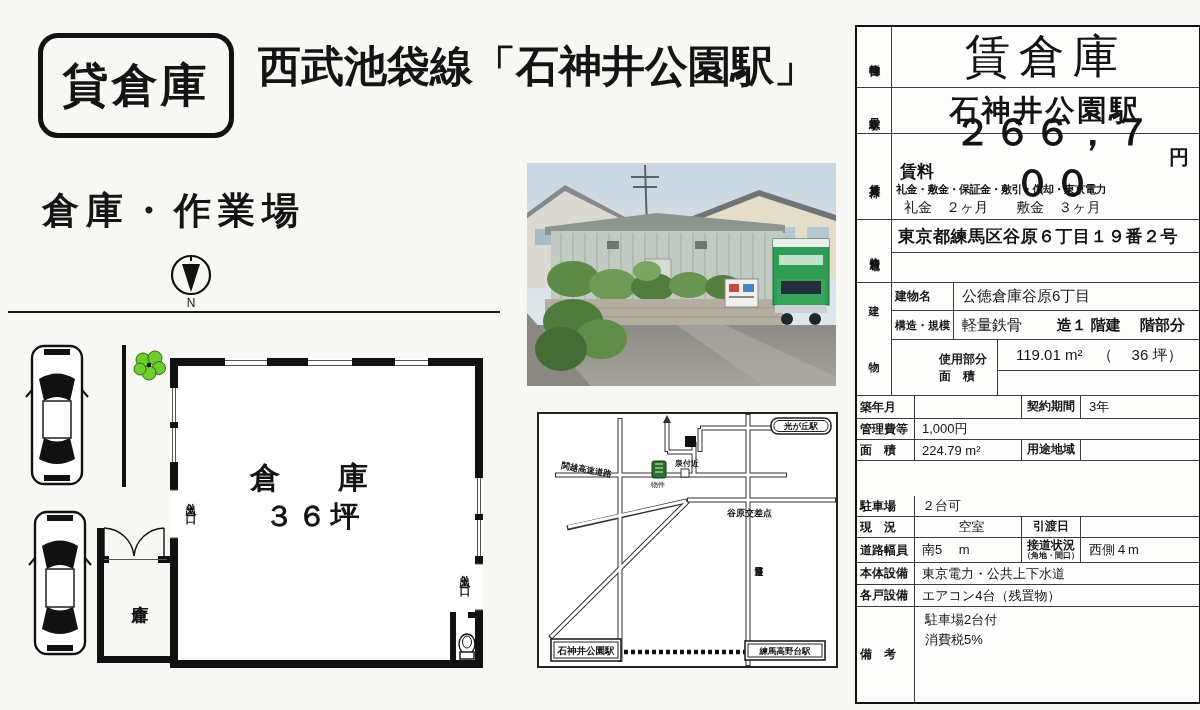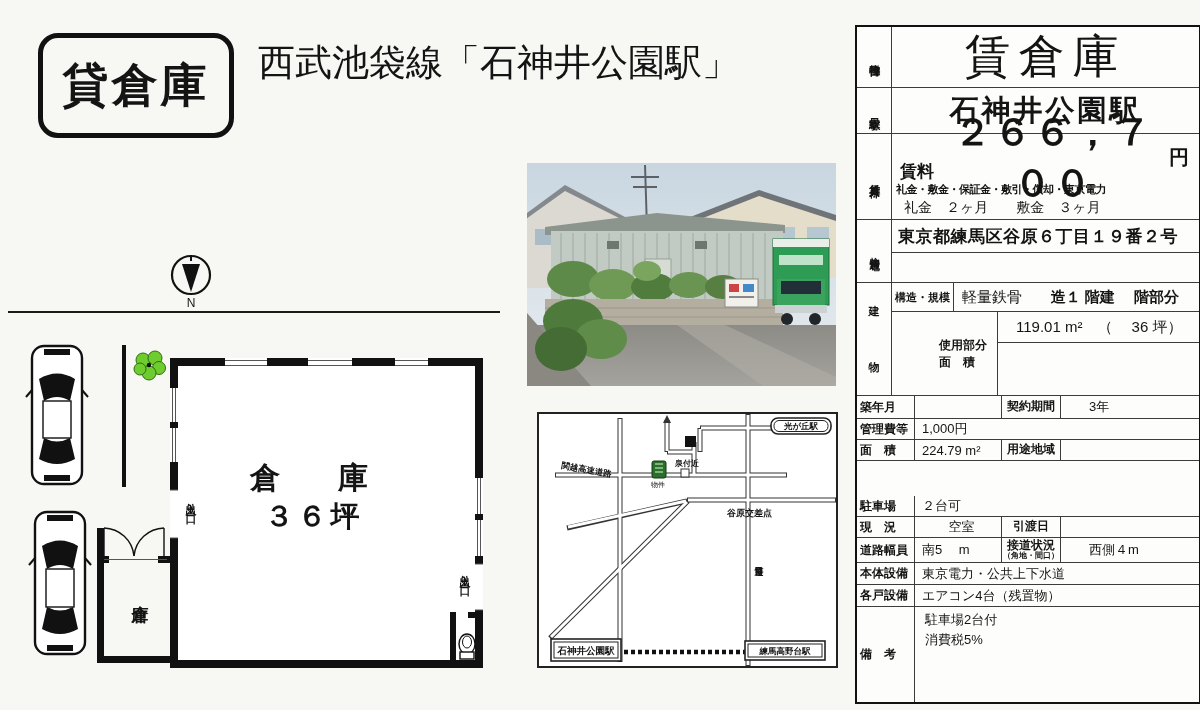--- a/index.html
+++ b/index.html
@@ -13,21 +13,21 @@
   .b{font-weight:bold;}
   .v{writing-mode:vertical-rl;text-orientation:upright;}
   svg text{fill:#141414;}
   svg text.svgv{writing-mode:vertical-rl;text-orientation:upright;}
 
   
   #badge{left:38px;top:33px;width:186px;height:95px;border:5px solid #111;border-radius:20px;
     display:flex;align-items:center;justify-content:center;background:#f7f7f3;}
   #badge span{font-size:46px;font-weight:bold;letter-spacing:3px;}
 
-  #hline1{left:258px;top:38px;font-size:37px;font-weight:normal;letter-spacing:0px;white-space:nowrap;}
+  #hline1{left:258px;top:38px;font-size:43px;font-weight:bold;letter-spacing:0px;white-space:nowrap;}
   #hline2{left:258px;top:82px;font-size:33px;font-weight:bold;white-space:nowrap;display:flex;align-items:flex-end;}
   #hline2 .walk{font-size:21px;font-weight:bold;margin-left:8px;padding-bottom:3px;}
   #subtitle{left:42px;top:186px;font-size:37px;font-weight:bold;letter-spacing:7px;white-space:nowrap;}
 
   #divider{left:8px;top:311px;width:492px;height:2px;background:#1a1a1a;}
 
   
   #panel{left:855px;top:25px;width:342px;height:675px;background:#fdfdfc;border:2px solid #111;
     display:flex;flex-direction:column;font-size:13px;}
   .row{display:flex;border-bottom:1px solid #3c3c3c;min-height:0;}
@@ -52,34 +52,35 @@
   .sublabel{width:62px;flex:0 0 62px;align-self:stretch;display:flex;flex-direction:column;align-items:flex-start;justify-content:center;
     border-right:1px solid #3c3c3c;font-size:12px;font-weight:bold;padding-left:3px;box-sizing:border-box;}
   .subval{flex:1;padding-left:8px;font-size:15px;display:flex;align-items:center;min-width:0;}
   .srow{display:flex;border-bottom:1px solid #3c3c3c;align-items:stretch;font-size:13px;}
   .slabel{width:58px;flex:0 0 58px;display:flex;align-items:center;padding-left:3px;font-size:12px;font-weight:bold;
     border-right:1px solid #3c3c3c;box-sizing:border-box;}
   .sval{flex:1;display:flex;align-items:center;padding-left:7px;min-width:0;}
   .boxlabel{width:58px;flex:0 0 58px;border-left:1px solid #3c3c3c;border-right:1px solid #3c3c3c;
     display:flex;flex-direction:column;align-items:center;justify-content:center;font-weight:bold;font-size:12px;line-height:1.1;}
   .boxlabel .tiny{font-size:8px;font-weight:bold;}
-  .sval2{width:118px;flex:0 0 118px;display:flex;align-items:center;padding-left:8px;box-sizing:border-box;margin-left:20px;}
+  .sval2{width:118px;flex:0 0 118px;display:flex;align-items:center;padding-left:8px;box-sizing:border-box;}
   .notesval{flex:1;padding:3px 0 0 10px;font-size:13px;line-height:1.5;}
 </style>
 </head>
 <body>
 
 <div id="stage">
 
   <div class="abs" id="badge">
     <span>貸倉庫</span>
   </div>
 
   <div class="abs" id="hline1">西武池袋線「石神井公園駅」</div>
 
+  <div class="abs" id="subtitle">倉庫・作業場</div>
 
   <svg class="abs" style="left:168px;top:252px;" width="46" height="58" viewBox="0 0 46 58">
     <circle cx="23" cy="23" r="19" fill="none" stroke="#111" stroke-width="2.2"></circle>
     <polygon points="14,12 32,12 23,40" fill="#111"></polygon>
     <line x1="23" y1="3" x2="23" y2="9" stroke="#111" stroke-width="2"></line>
     <text x="23" y="55" font-size="12" text-anchor="middle">N</text>
   </svg>
 
   <div class="abs" id="divider"></div>
 
@@ -409,25 +410,29 @@
       </div>
     </div>
 
 
     <div class="row" style="flex:0 0 112px;">
       <div class="vlabel" style="flex-direction:column;justify-content:space-around;">
         <span style="font-size:11px;font-weight:bold;">建</span>
         <span style="font-size:11px;font-weight:bold;">物</span>
       </div>
       <div class="col">
+        <div class="subrow" style="flex:0 0 27px;">
+          <div class="sublabel">建物名</div>
+          <div class="subval">公徳倉庫谷原6丁目</div>
+        </div>
         <div class="subrow" style="flex:0 0 28px;">
           <div class="sublabel" style="font-size:11px;">構造・規模</div>
           <div class="subval">
             <span>軽量鉄骨</span>
-            <span class="b" style="margin-left:auto;padding-right:20px;">造１ 階建　 階部分</span>
+            <span class="b" style="margin-left:auto;padding-right:14px;">造１ 階建　 階部分</span>
           </div>
         </div>
         <div class="subrow" style="flex:1;border-bottom:none;align-items:stretch;margin-left:44px;">
           <div class="sublabel">
             <span>使用部分</span>
             <span>面　積</span>
           </div>
           <div class="col">
             <div style="flex:0 0 30px;border-bottom:1px solid #3c3c3c;display:flex;align-items:center;padding-left:18px;font-size:15px;">119.01 m²　（　 36 坪）</div>
             <div style="flex:1;"></div>

